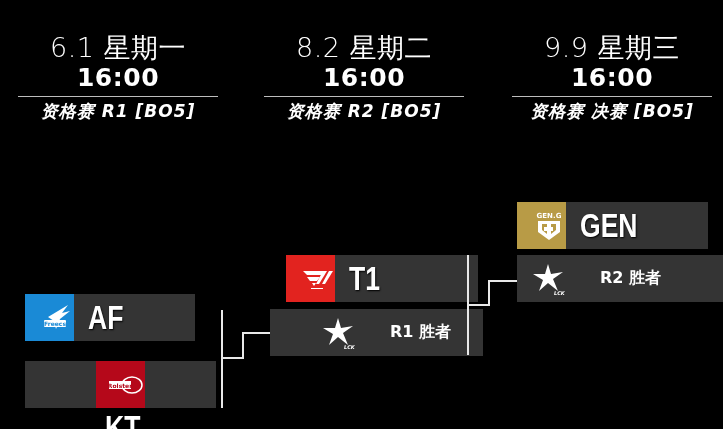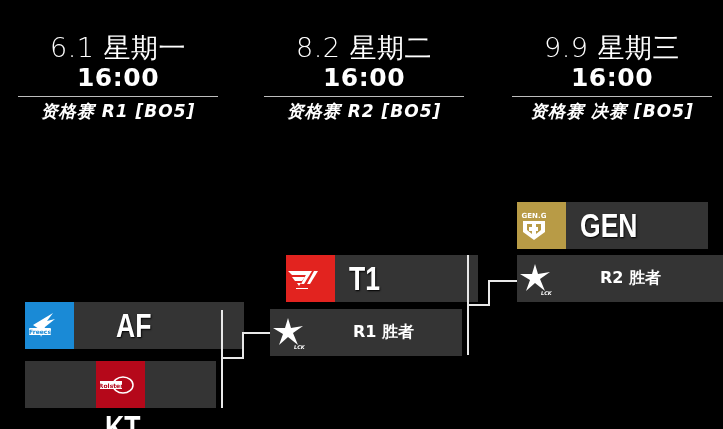--- a/index.html
+++ b/index.html
@@ -6,21 +6,21 @@
   body {
     width: 723px; height: 429px; background: #000; position: relative; overflow: hidden;
     font-family: "DejaVu Sans", sans-serif; color: #fff;
   }
   .col-head { position: absolute; width: 200px; text-align: center; }
   .col-head .date { font-size: 27px; line-height: 30px; font-weight: 300; letter-spacing: 0.5px; }
   .col-head .time { font-size: 25px; line-height: 30px; font-weight: 700; letter-spacing: 0.5px; }
   .col-head .rule { height: 1px; background: #bdbdbd; margin: 3px 0 4px 0; }
   .col-head .stage { font-size: 17px; line-height: 20px; font-style: italic; font-weight: bold; letter-spacing: 1px; }
   .slot { position: absolute; height: 47px; background: #343434; display: flex; align-items: center; }
-  .logo { width: 49px; height: 47px; display: flex; align-items: center; justify-content: flex-start; flex: none; }
+  .logo { width: 49px; height: 47px; display: flex; align-items: center; justify-content: flex-end; flex: none; }
   .team-name {
     font-family: "Liberation Sans", sans-serif; font-weight: bold; font-size: 34px;
     transform: scaleX(0.78); transform-origin: left center; margin-left: 14px;
     text-shadow: 1px 1px 2px #000;
   }
   .tbd-name { font-size: 16px; font-weight: bold; margin-left: 34px; }
   .line { position: absolute; background: #e8e8e8; }
 </style>
 </head>
 <body>
@@ -37,21 +37,21 @@
   <div class="rule"></div>
   <div class="stage">资格赛 R2 [BO5]</div>
 </div>
 <div class="col-head" style="left:512px; top:33px;">
   <div class="date">9.9 星期三</div>
   <div class="time">16:00</div>
   <div class="rule"></div>
   <div class="stage">资格赛 决赛 [BO5]</div>
 </div>
 
-<div class="slot" style="left:25px; top:302px; width:219px;gap:28px;">
+<div class="slot" style="left:25px; top:294px; width:170px;">
   <div class="logo" style="background:#1a8ad6;">
     <svg width="34" height="30" viewBox="0 0 34 30">
       <path d="M8 14 L28 2 L22 10 L30 8 L20 16 L16 26 L14 18 Z" fill="#fff"></path>
       <rect x="4" y="17" width="22" height="7" rx="1" fill="#fff"></rect>
       <text x="15" y="23" font-size="6" text-anchor="middle" fill="#1a8ad6" font-family="DejaVu Sans, sans-serif" font-weight="bold">Freecs</text>
     </svg>
   </div>
   <span class="team-name">AF</span>
 </div>
 <div class="slot" style="left:25px; top:361px; width:191px;flex-direction:column;">
@@ -76,21 +76,21 @@
       <path d="M2 5 L24 5 L21 9 L6 9 Z" fill="#fff"></path>
       <path d="M6 11 L19 11 L16 15 L9 15 Z" fill="#fff"></path>
       <path d="M11 17 L15 17 L13 20 Z" fill="#fff"></path>
       <path d="M22 5 L26 5 L18 18 L15 18 Z" fill="#fff"></path>
       <path d="M28 5 L32 5 L24 18 L21 18 Z" fill="#fff"></path>
       <rect x="10" y="22" width="12" height="1" fill="#fff"></rect>
     </svg>
   </div>
   <span class="team-name">T1</span>
 </div>
-<div class="slot" style="left:270px; top:309px; width:192px;">
+<div class="slot" style="left:270px; top:309px; width:176px;padding-left:37px;">
   <div class="logo">
     <svg width="36" height="36" viewBox="0 0 36 36">
       <path d="M18 3 L21 13 L33 11 L23 18 L28 30 L18 22 L9 30 L13 19 L3 13 L15 13 Z" fill="#fff"></path>
       <text x="24" y="34" font-size="5" fill="#fff" font-style="italic" font-family="DejaVu Sans, sans-serif" font-weight="bold">LCK</text>
     </svg>
   </div>
   <span class="tbd-name">R1 胜者</span>
 </div>
 
 <div class="line" style="left:467px; top:255px; width:2px; height:100px;"></div>

